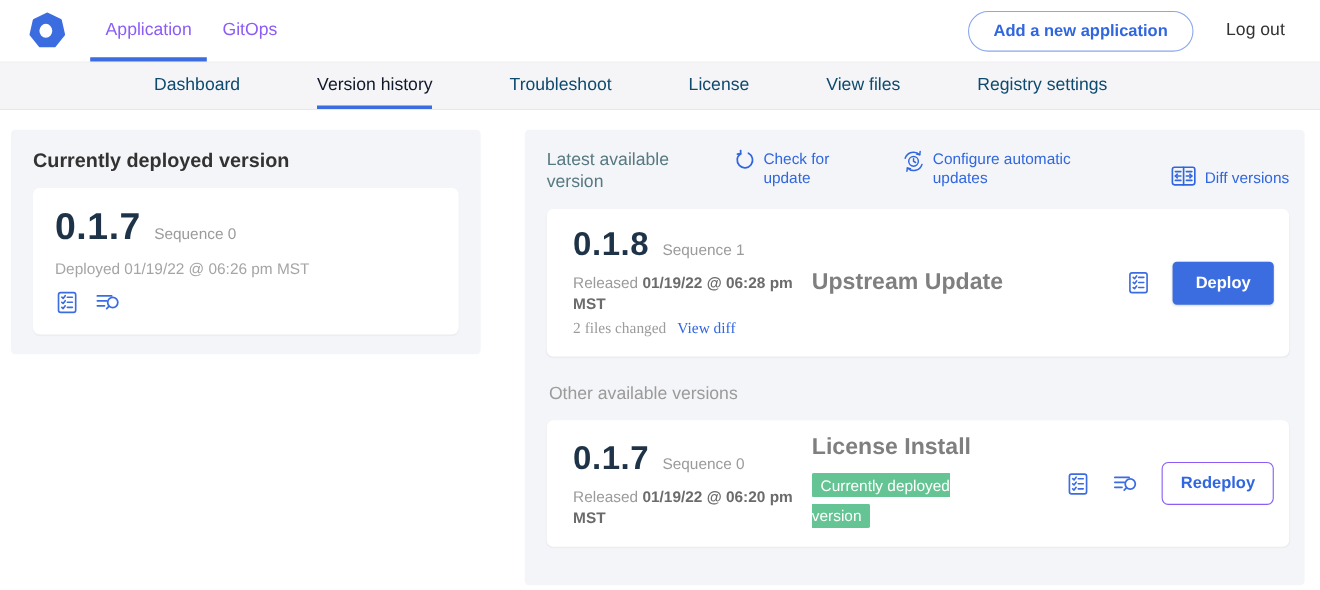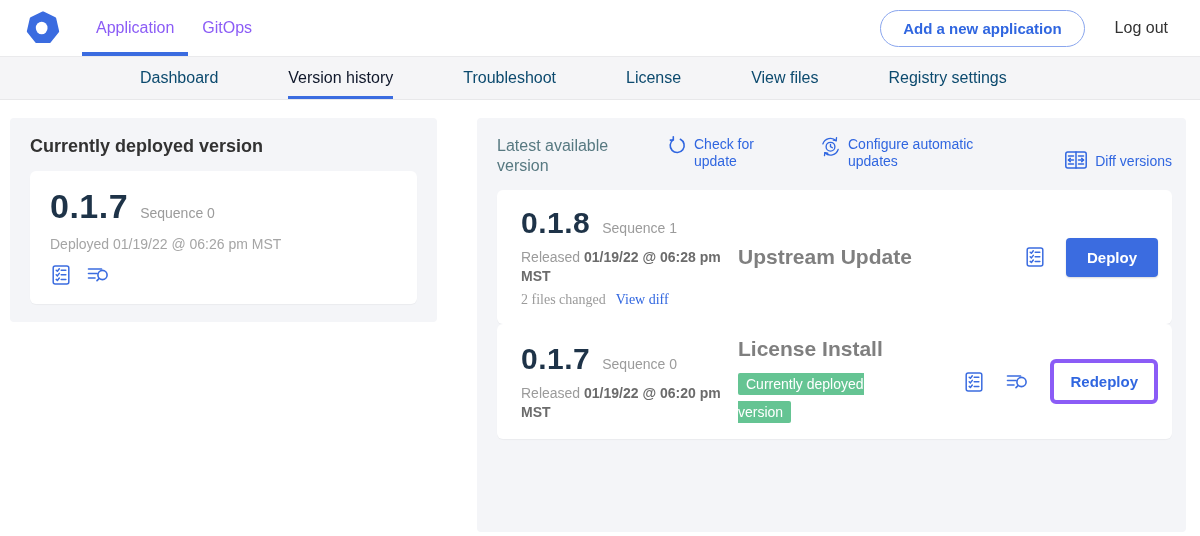--- a/index.html
+++ b/index.html
@@ -68,21 +68,21 @@
   .view-diff { color:#3066e0; font-weight:500; cursor:pointer; }
   .vc-mid { flex:1; padding-left:12px; }
   .source-label { font-size:21px; color:#7f7f7f; font-weight:600; }
   .badge-wrap { margin-top:9px; width:152px; line-height:1.75; }
   .badge { background:#65c493; color:#fff; font-size:14px; font-weight:500;
            padding:3px 8px; border-radius:2px; }
   .vc-right { display:flex; align-items:center; gap:20px; flex:none; }
   .deploy-btn { background:#3b6ce0; color:#fff; border:none; font-family:inherit;
                 font-weight:700; font-size:15px; padding:11px 21px; border-radius:4px;
                 cursor:pointer; box-shadow:0 1px 2px rgba(0,0,0,.15); }
-  .redeploy-btn { background:#fff; color:#3066e0; border:4px solid #8b5cf6;
+  .redeploy-btn { background:#fff; color:#3066e0; border:1px solid #8b5cf6;
                   font-family:inherit; font-weight:700; font-size:15px;
                   padding:10px 16px; border-radius:6px; cursor:pointer; }
   svg { display:block; }
 </style>
 </head>
 <body>
 
 <div class="topbar">
   <div class="logo-wrap">
     <span>
@@ -233,20 +233,21 @@
             <polyline points="6.2,10.8 7.4,11.9 9.3,9.4"></polyline>
               <line x1="11.2" y1="10.8" x2="15.8" y2="10.8"></line>
             <polyline points="6.2,15.4 7.4,16.5 9.3,14"></polyline>
               <line x1="11.2" y1="15.4" x2="15.8" y2="15.4"></line>
           </svg>
         </button>
         <button class="deploy-btn">Deploy</button>
       </div>
     </div>
 
+    <div class="other-title">Other available versions</div>
 
     <div class="ver-card card-other">
       <div class="vc-left">
         <div class="version-row">
           <span class="vc-version">0.1.7</span>
           <span class="seq">Sequence 0</span>
         </div>
         <div class="released"><span>Released </span><span class="date">01/19/22 @ 06:20 pm MST</span></div>
       </div>
       <div class="vc-mid">

